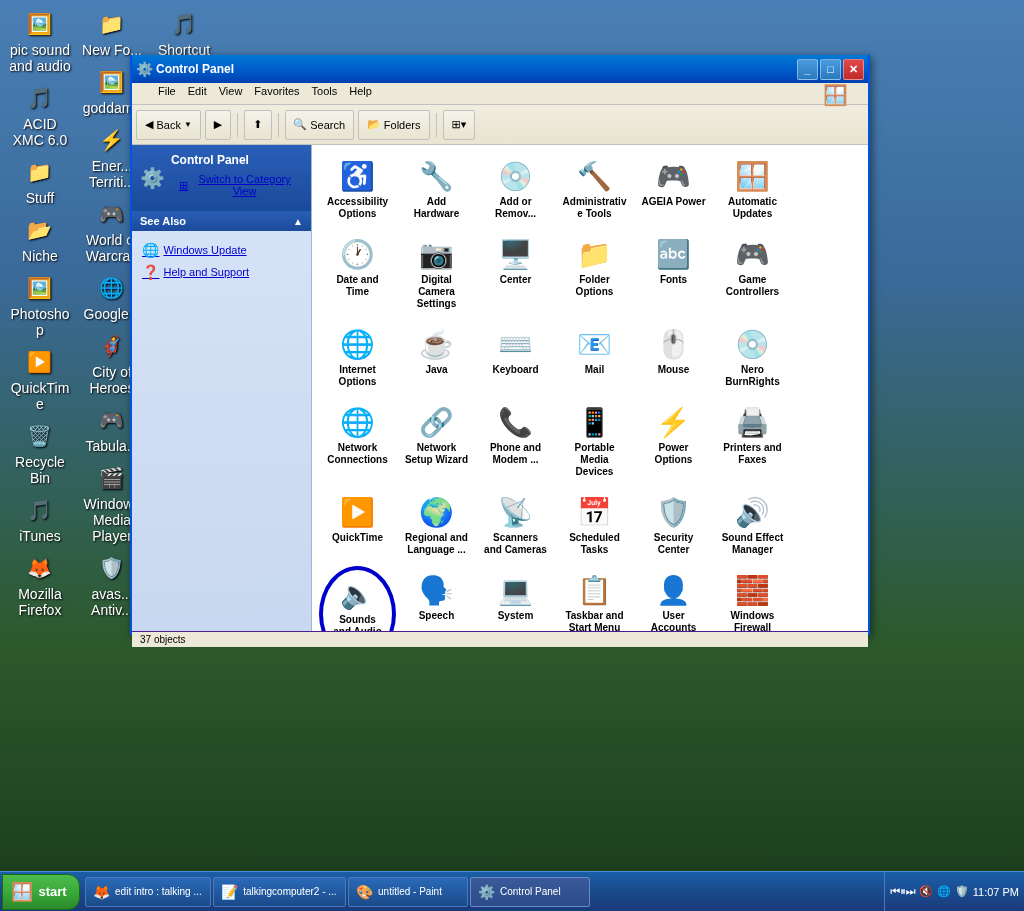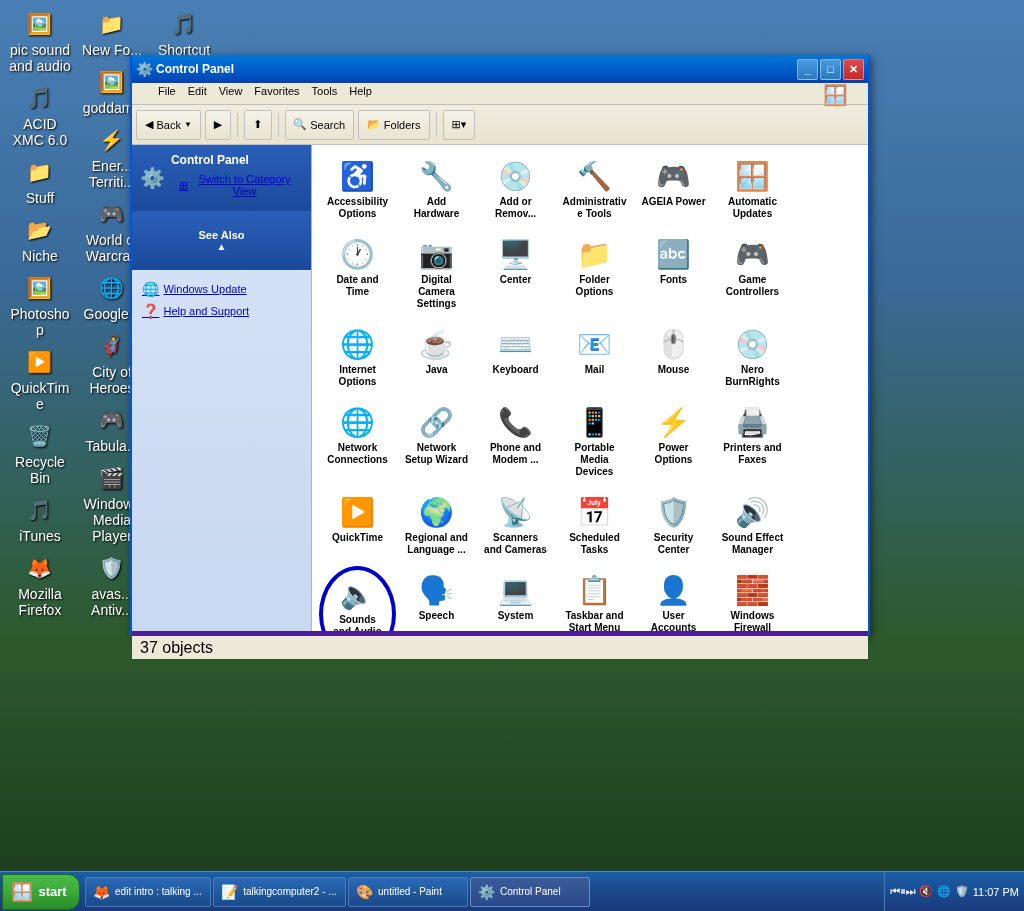--- a/index.html
+++ b/index.html
@@ -238,27 +238,26 @@
       overflow-y: auto;
       flex-shrink: 0;
     }
 
     .panel-section {
       margin: 0;
     }
     .panel-header {
       background: linear-gradient(180deg, #2a5fb8 0%, #1a4a9a 100%);
       color: white;
-      padding: 18px 8px;
+      padding: 4px 8px;
       font-weight: bold;
       font-size: 11px;
       display: flex;
       align-items: center;
       justify-content: space-between;
-      flex-direction: column;
     }
     .panel-header .collapse-btn {
       cursor: pointer;
       font-size: 10px;
     }
     .panel-content {
       padding: 8px;
     }
     .panel-link {
       display: flex;
@@ -351,27 +350,27 @@
       content: '';
       position: absolute;
       top: -4px; left: -4px; right: -4px; bottom: -4px;
       border: 3px solid #0000cc;
       border-radius: 50%;
       pointer-events: none;
     }
 
     
     .status-bar {
-      height: 28px;
+      height: 16px;
       background: #ece9d8;
-      border-top: 5px solid #4c1d95;
+      border-top: 1px solid #4c1d95;
       display: flex;
       align-items: center;
       padding: 0 8px;
-      font-size: 16px;
+      font-size: 10px;
       color: #000;
     }
 
     
     .icons-area::-webkit-scrollbar { width: 16px; }
     .icons-area::-webkit-scrollbar-track { background: #f0ede0; }
     .icons-area::-webkit-scrollbar-thumb { background: #c0c0c0; border: 1px solid #a0a0a0; }
 
     
     .taskbar-icon { font-size: 14px; }

